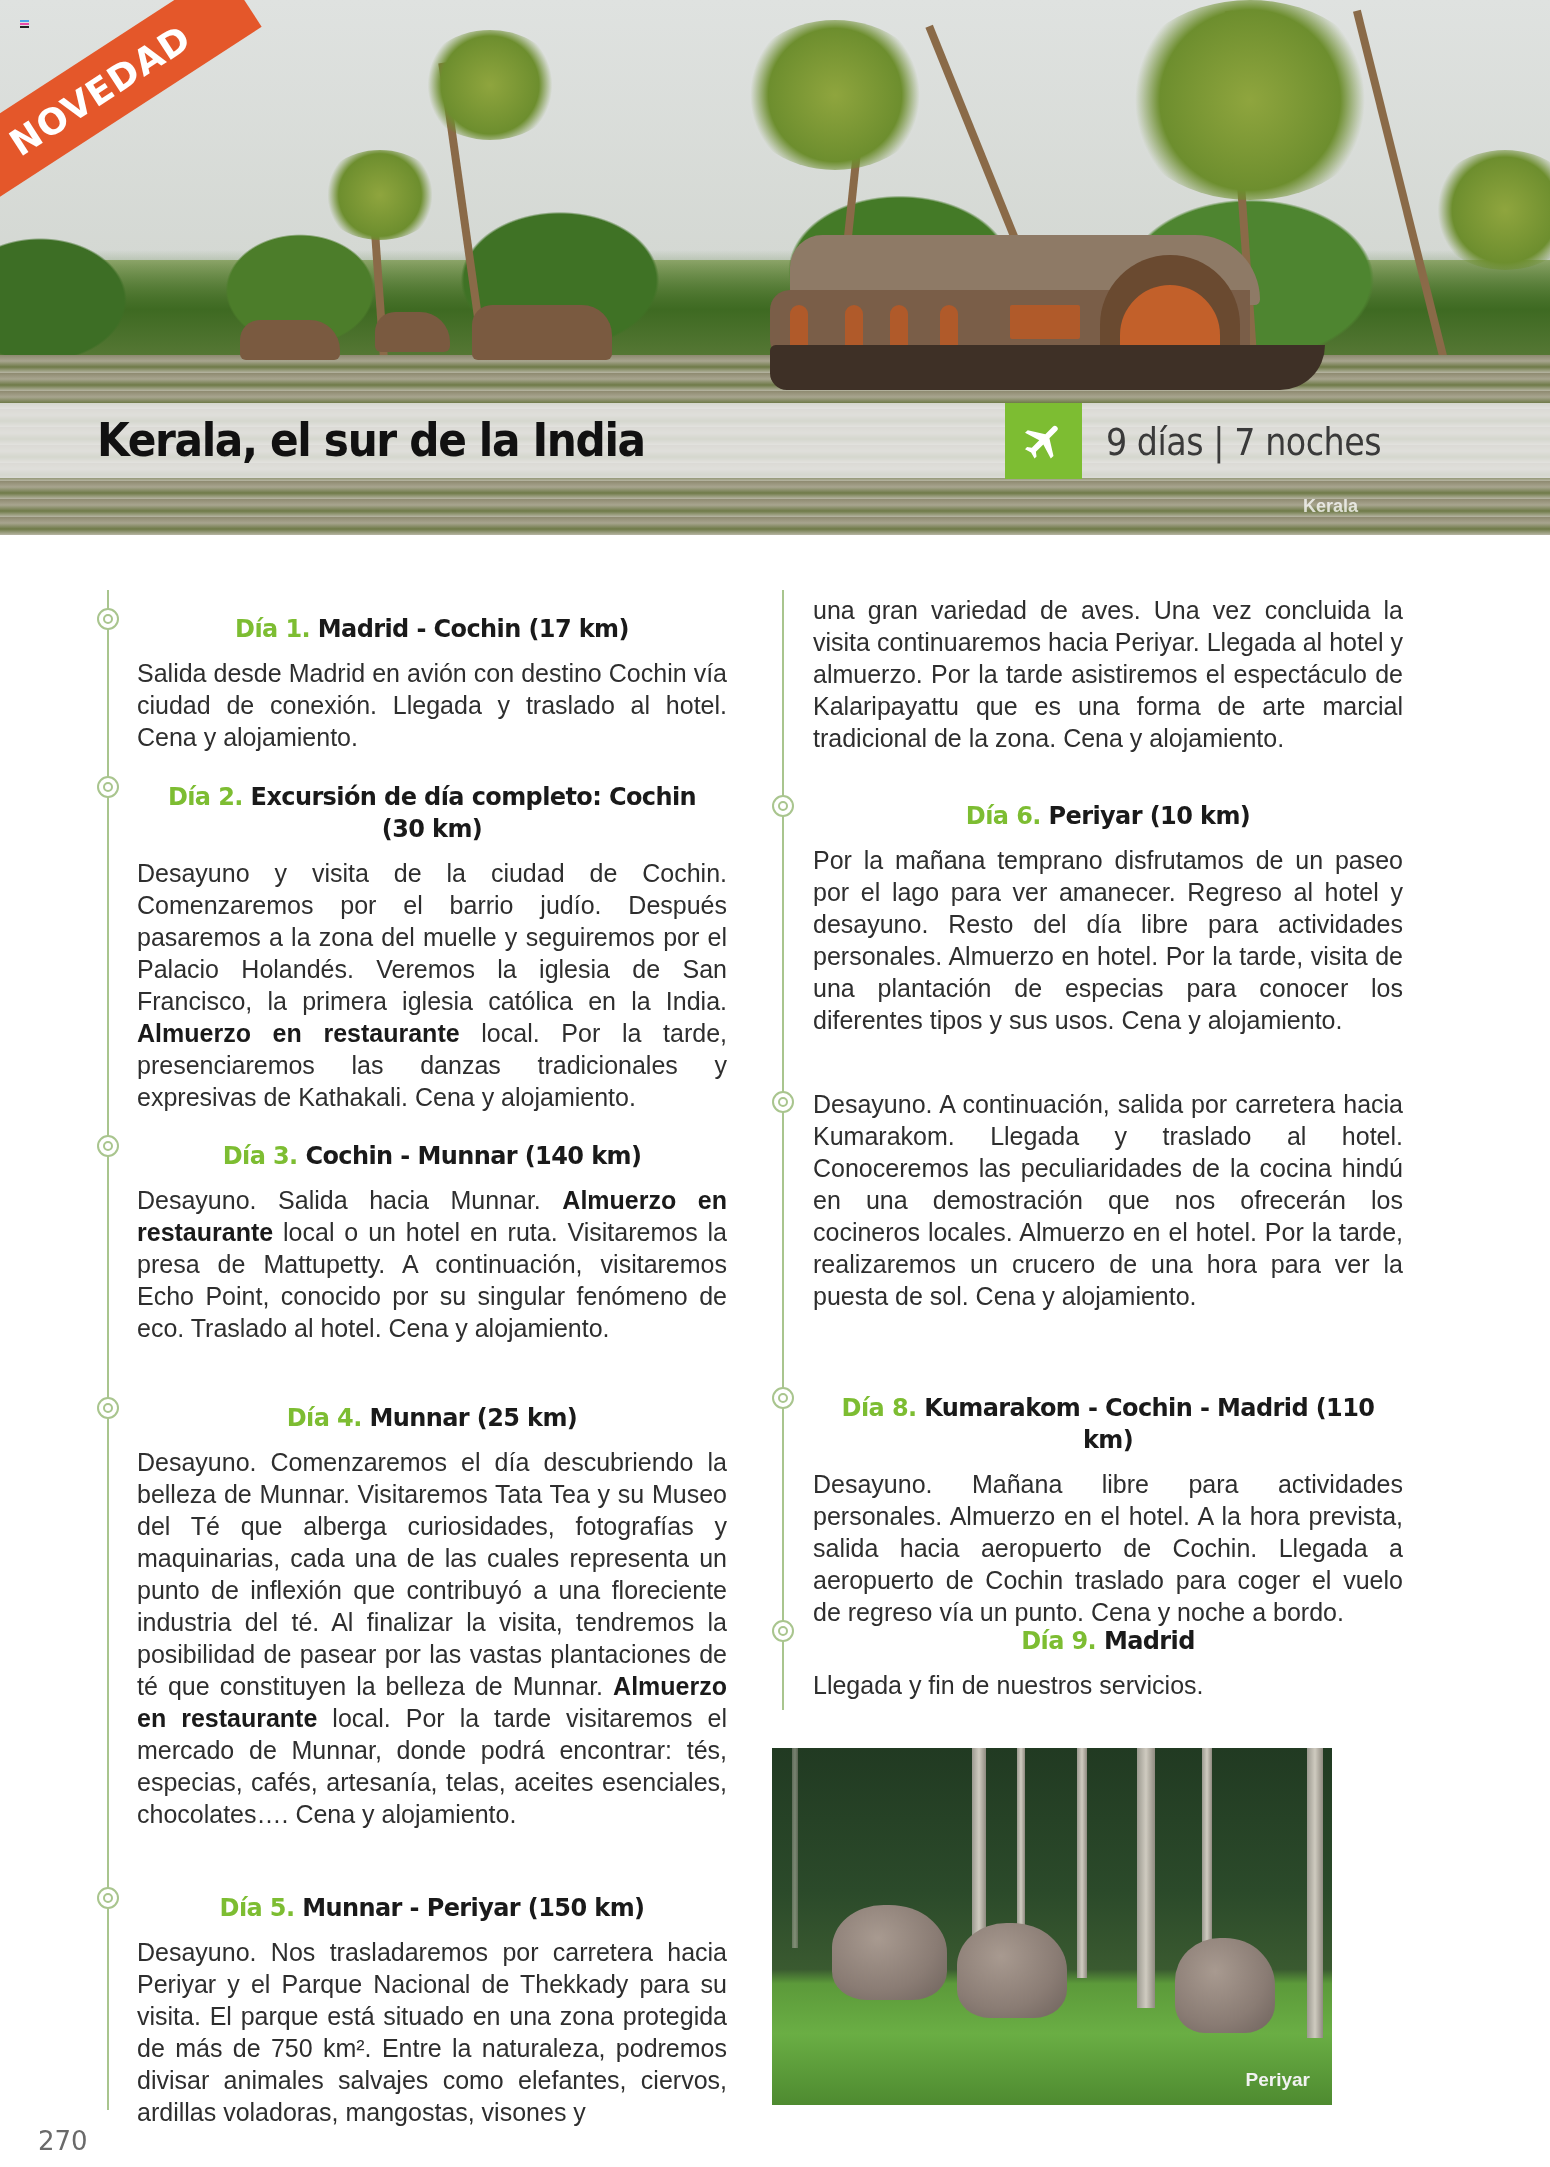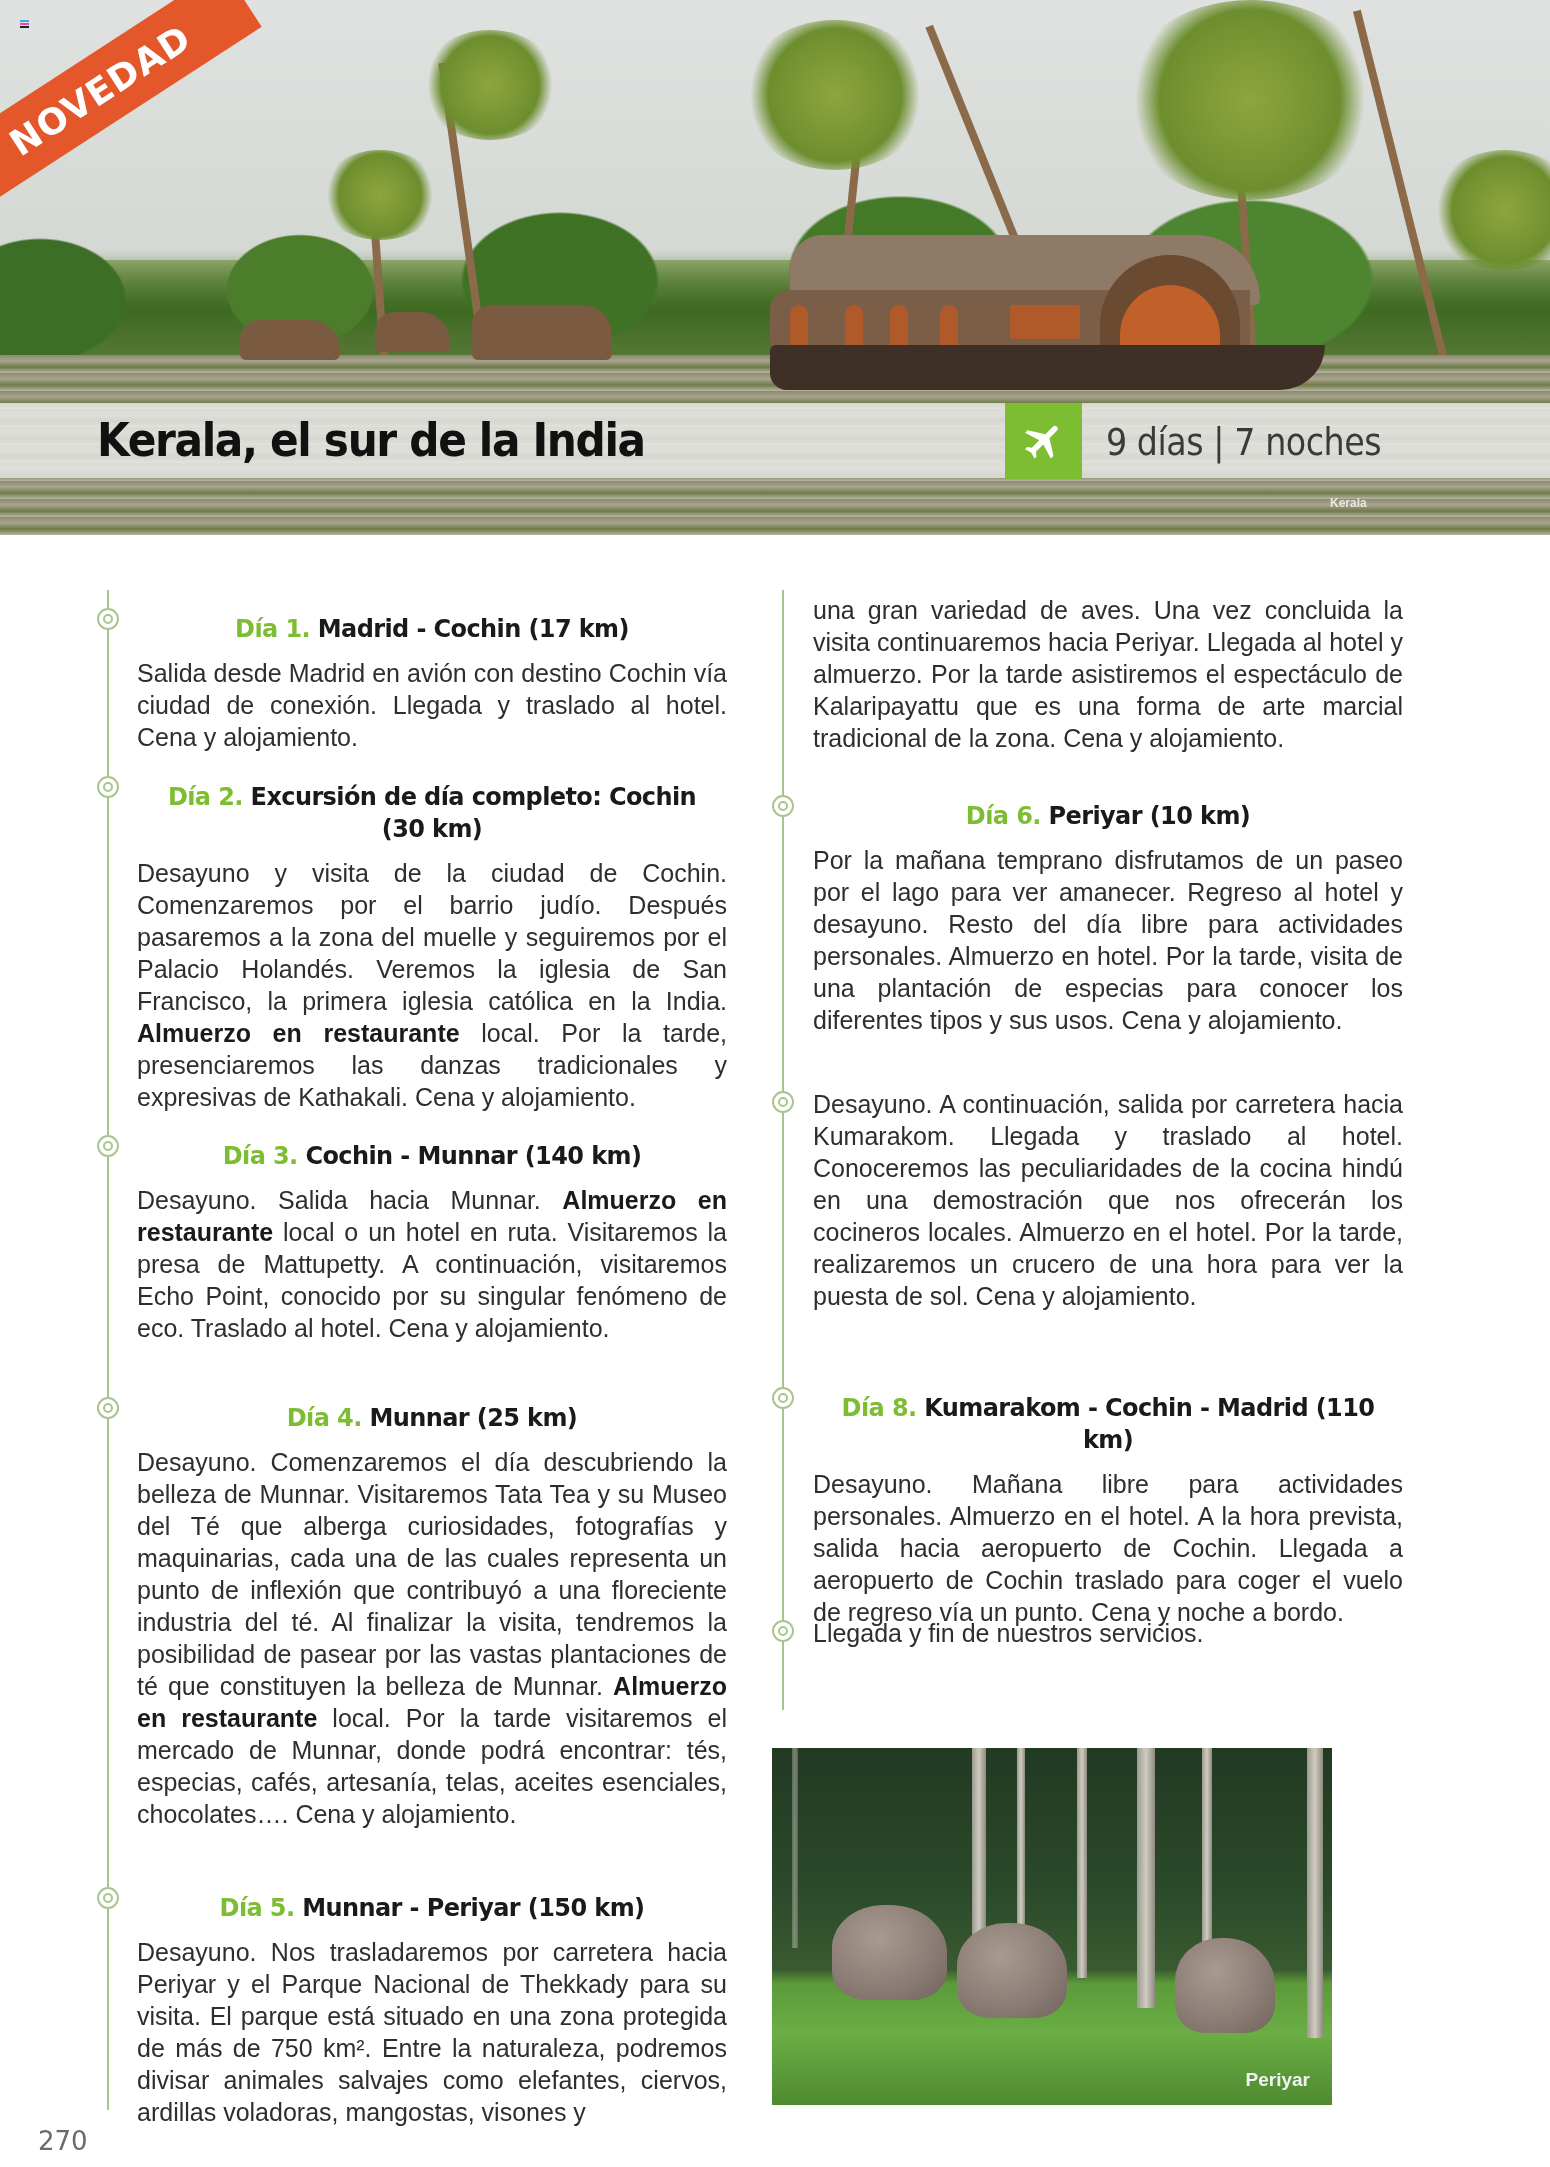--- a/index.html
+++ b/index.html
@@ -42,21 +42,21 @@
   .menu-icon { position: absolute; left: 20px; top: 20px; width: 9px; height: 8px; }
   .menu-icon i { display: block; height: 2px; margin-bottom: 1px; }
 
   .title-bar { position: absolute; left: 0; top: 403px; width: 1550px; height: 75px; background: rgba(236,236,236,0.82); }
   .title { position: absolute; left: 97px; top: 410px; font-family: "DejaVu Sans", sans-serif; font-weight: bold;
            font-size: 46px; letter-spacing: -1.5px; color: #111111; line-height: 60px; transform: scaleX(0.92); transform-origin: left center; }
   .plane-box { position: absolute; left: 1005px; top: 403px; width: 77px; height: 76px; background: #7dbd32;
                display: flex; align-items: center; justify-content: center; }
   .duration { position: absolute; left: 1106px; top: 418px; font-family: "DejaVu Sans", sans-serif; font-size: 37px; color: #3a3a3a;
               letter-spacing: -0.5px; line-height: 50px; transform: scaleX(0.9); transform-origin: left center; }
-  .hero-caption { position: absolute; left: 1330px; top: 496px; font-size: 12px; color: #ffffff; opacity: 0.75; font-weight: bold; }
+  .hero-caption { position: absolute; left: 1303px; top: 496px; font-size: 18px; color: #ffffff; opacity: 0.75; font-weight: bold; }
 
   
   .tl-line { position: absolute; width: 2px; background: #a9c58e; }
   .marker { position: absolute; width: 22px; height: 22px; border-radius: 50%; border: 2px solid #a9c58e; background: #ffffff; box-sizing: border-box; }
   .marker::after { content: ""; position: absolute; left: 4px; top: 4px; width: 10px; height: 10px; border-radius: 50%; border: 2px solid #a9c58e; box-sizing: border-box; }
 
   .day { position: absolute; }
   .day h3 { margin: 12px; font-family: "DejaVu Sans", sans-serif; font-weight: bold; font-size: 24px; line-height: 32px; color: #1a1a1a;
             letter-spacing: -0.6px; text-align: center; }
   .day h3 .num { color: #7dbd32; }
@@ -182,20 +182,21 @@
 <div class="day right-col" style="top:1084px;">
   <p>Desayuno. A continuación, salida por carretera hacia Kumarakom. Llegada y traslado al hotel. Conoceremos las peculiaridades de la cocina hindú en una demostración que nos ofrecerán los cocineros locales. Almuerzo en el hotel. Por la tarde, realizaremos un crucero de una hora para ver la puesta de sol. Cena y alojamiento.</p>
 </div>
 
 <div class="day right-col" style="top:1380px;">
   <h3><span class="num">Día 8.</span> <span>Kumarakom - Cochin - Madrid (110 km)</span></h3>
   <p>Desayuno. Mañana libre para actividades personales. Almuerzo en el hotel. A la hora prevista, salida hacia aeropuerto de Cochin. Llegada a aeropuerto de Cochin traslado para coger el vuelo de regreso vía un punto. Cena y noche a bordo.</p>
 </div>
 
 <div class="day right-col" style="top:1613px;">
+  <h3><span class="num">Día 9.</span> <span>Madrid</span></h3>
   <p>Llegada y fin de nuestros servicios.</p>
 </div>
 
 <div class="photo">
   <div class="trunk" style="left:200px; height:230px;"></div>
   <div class="trunk" style="left:245px; height:220px; width:8px;"></div>
   <div class="trunk" style="left:305px; height:230px; width:10px;"></div>
   <div class="trunk" style="left:365px; height:260px; width:18px;"></div>
   <div class="trunk" style="left:430px; height:240px; width:10px;"></div>
   <div class="trunk" style="left:535px; height:290px; width:16px;"></div>

